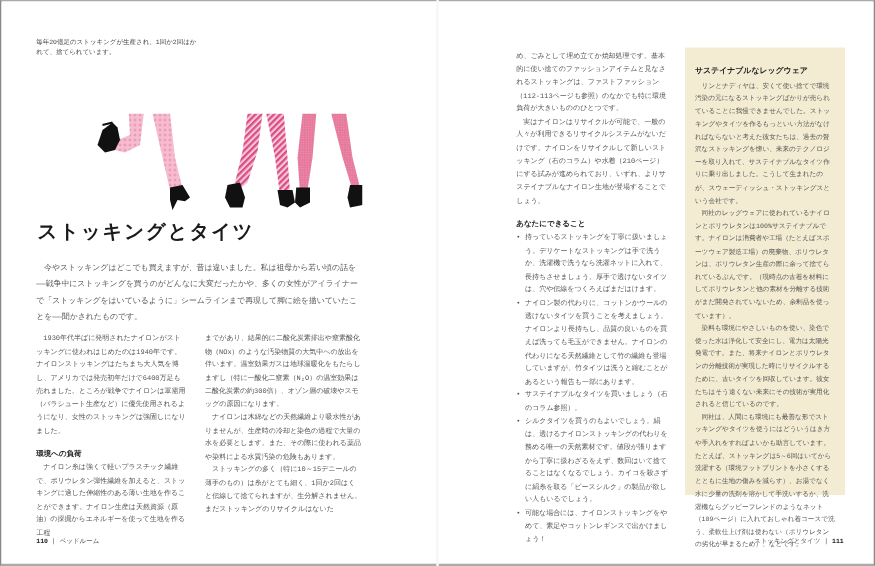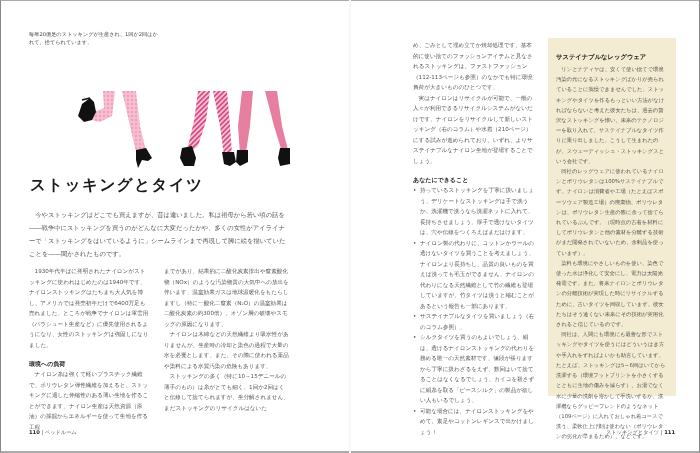--- a/index.html
+++ b/index.html
@@ -1,19 +1,19 @@
 <!DOCTYPE html>
 <html><head>
 <meta charset="utf-8">
 <style>
   * { margin: 0; padding: 0; box-sizing: border-box; }
   html, body { width: 700px; height: 453px; overflow: hidden; background: #fff; }
   body { font-family: "DejaVu Sans", "Liberation Sans", sans-serif; color: #333; position: relative; }
   .frame { position: absolute; left: 0; top: 0; width: 700px; height: 453px; border-top: 1px solid #aaa; border-left: 1px solid #888; border-right: 1px solid #888; border-bottom: 2px solid #aaa; }
-  .page { position: absolute; top: 0; height: 453px; }
+  .page { position: absolute; top: 0; height: 453px; font-family: Liberation Mono, monospace; }
   .page-left { left: 0; width: 350px; }
   .page-right { left: 350px; width: 350px; }
   .caption { position: absolute; left: 29px; top: 30px; width: 130px; font-size: 5.2px; line-height: 8px; color: #444; }
   .illustration { position: absolute; left: 70px; top: 86px; width: 220px; height: 85px; }
   .title { position: absolute; left: 30px; top: 175px; font-size: 15.5px; font-weight: bold; letter-spacing: 1.5px; color: #1a1a1a; }
   .intro { position: absolute; left: 29px; top: 208px; width: 262px; font-size: 6.3px; line-height: 13px; color: #555; text-indent: 1em; }
   .col { position: absolute; font-size: 5.6px; line-height: 10.5px; color: #555; }
   .col p { text-indent: 1em; }
   .col-l1 { left: 29px; top: 266px; width: 120px; }
   .col-l2 { left: 164px; top: 266px; width: 125px; }

